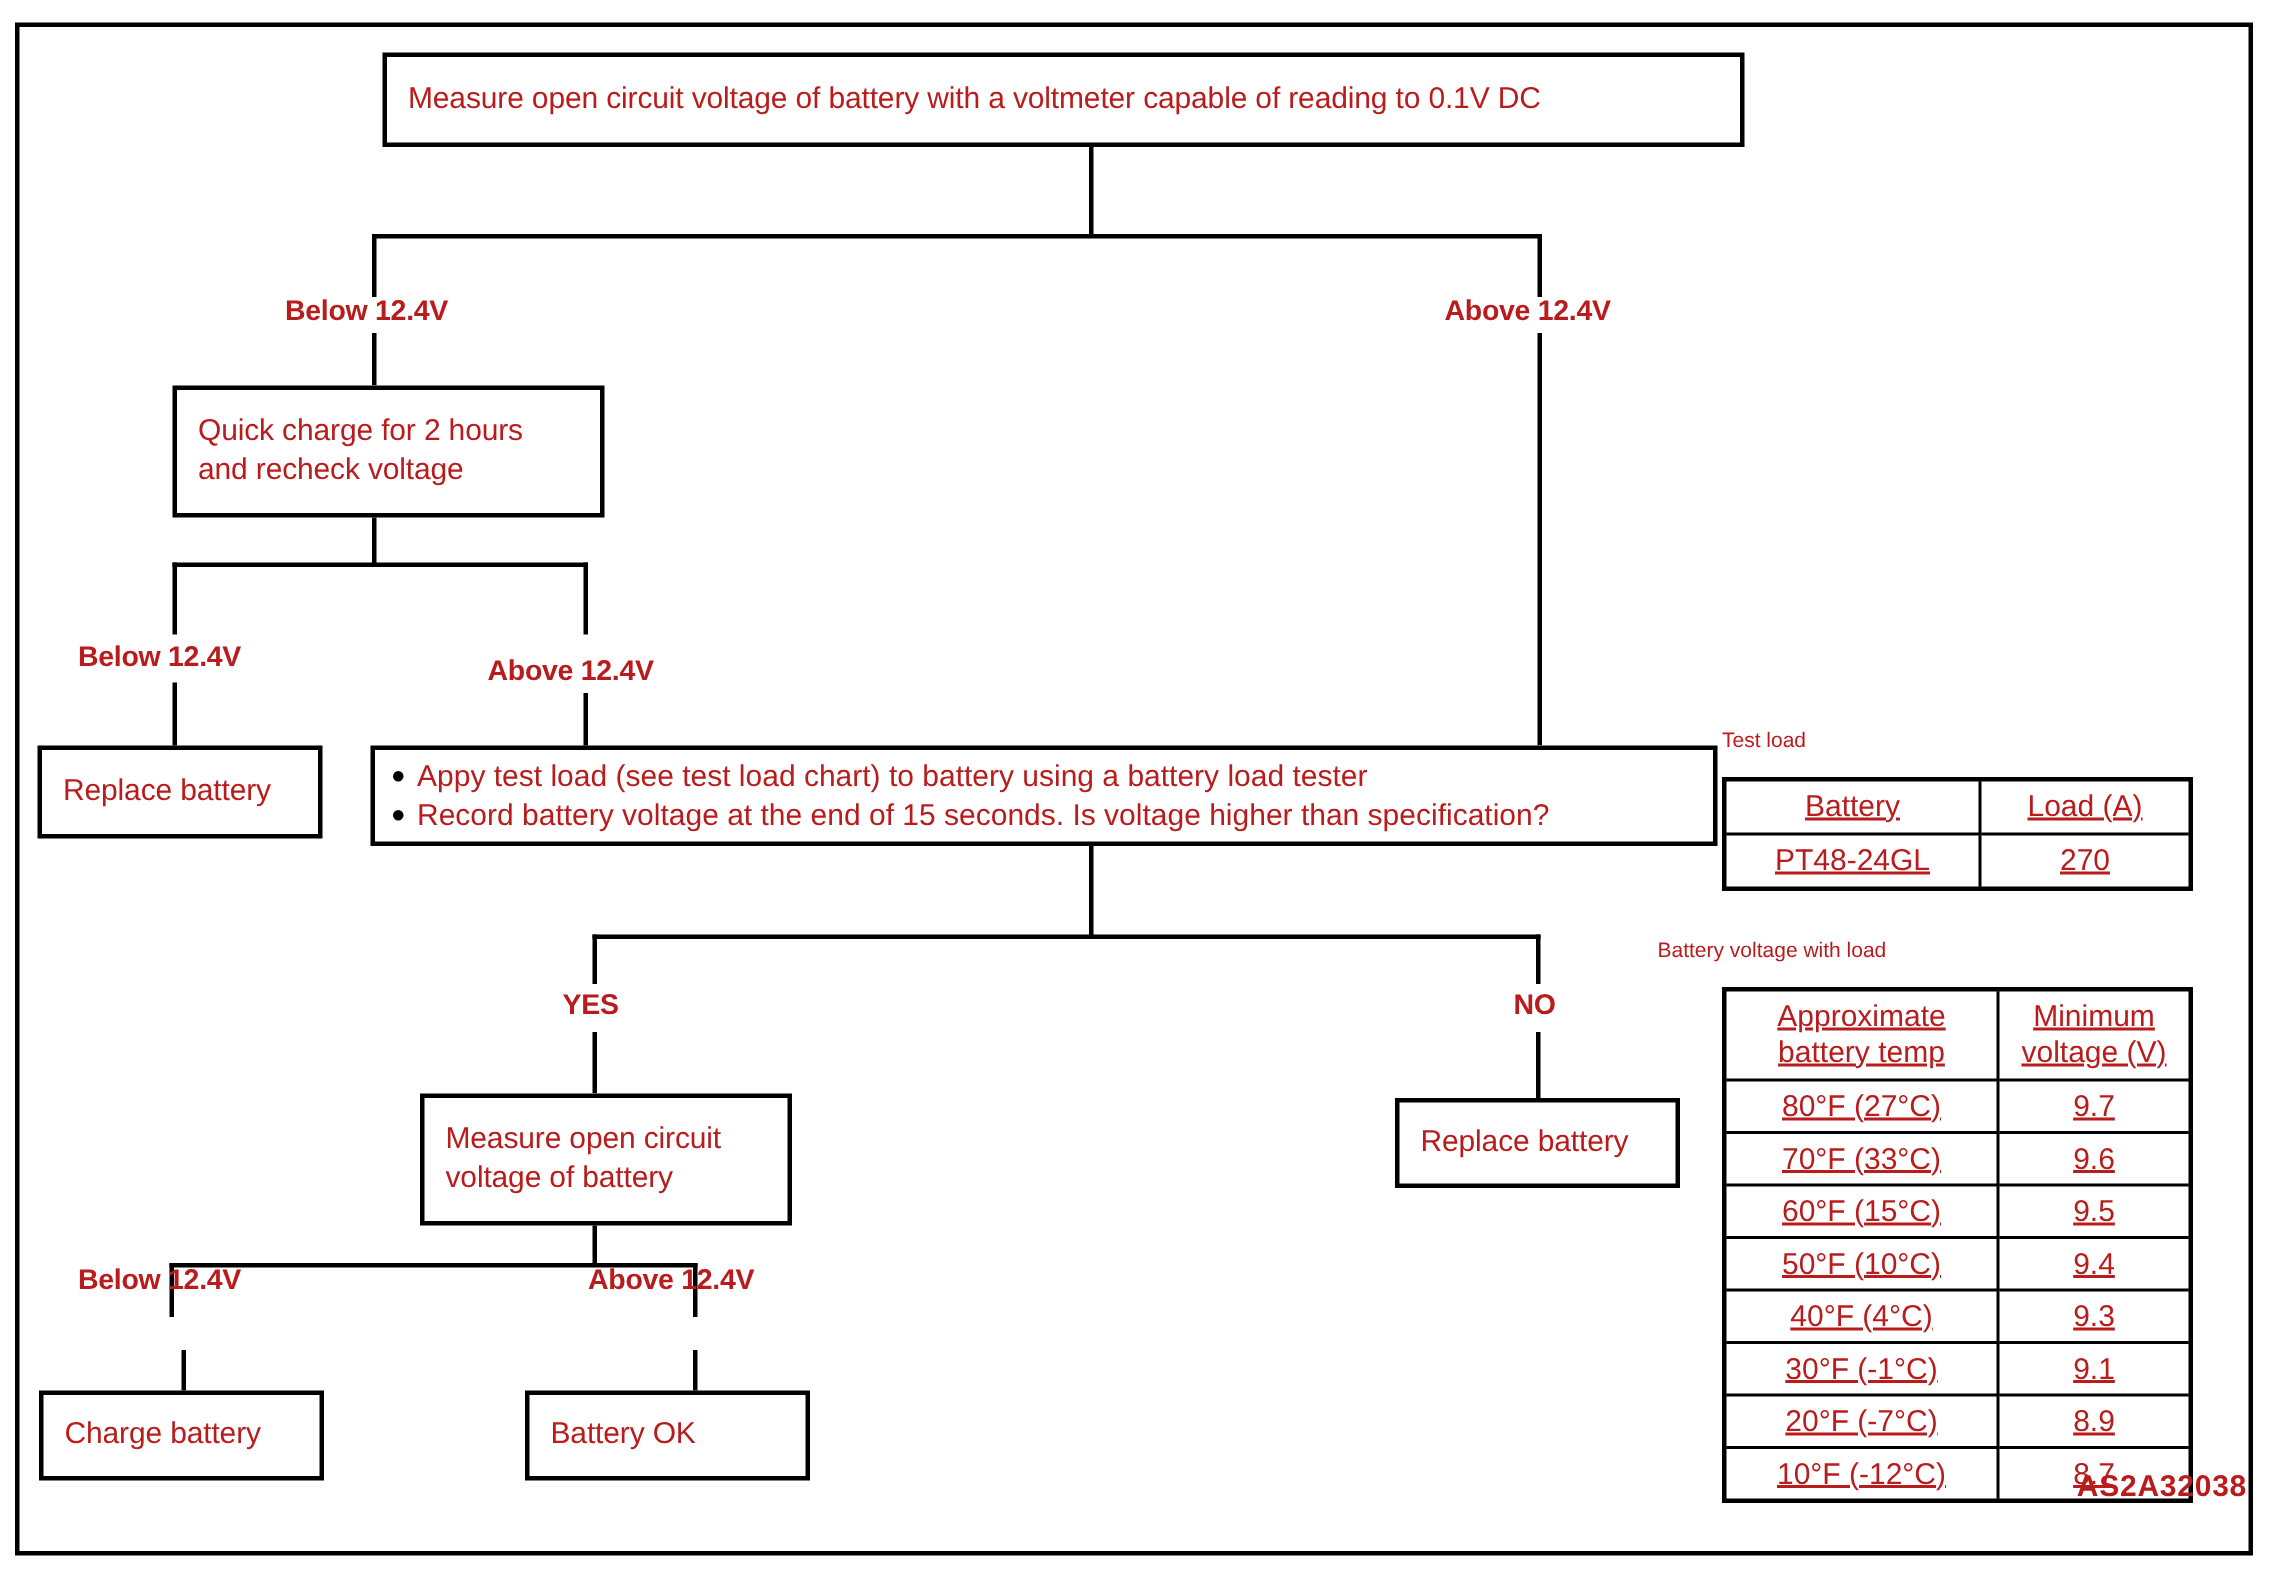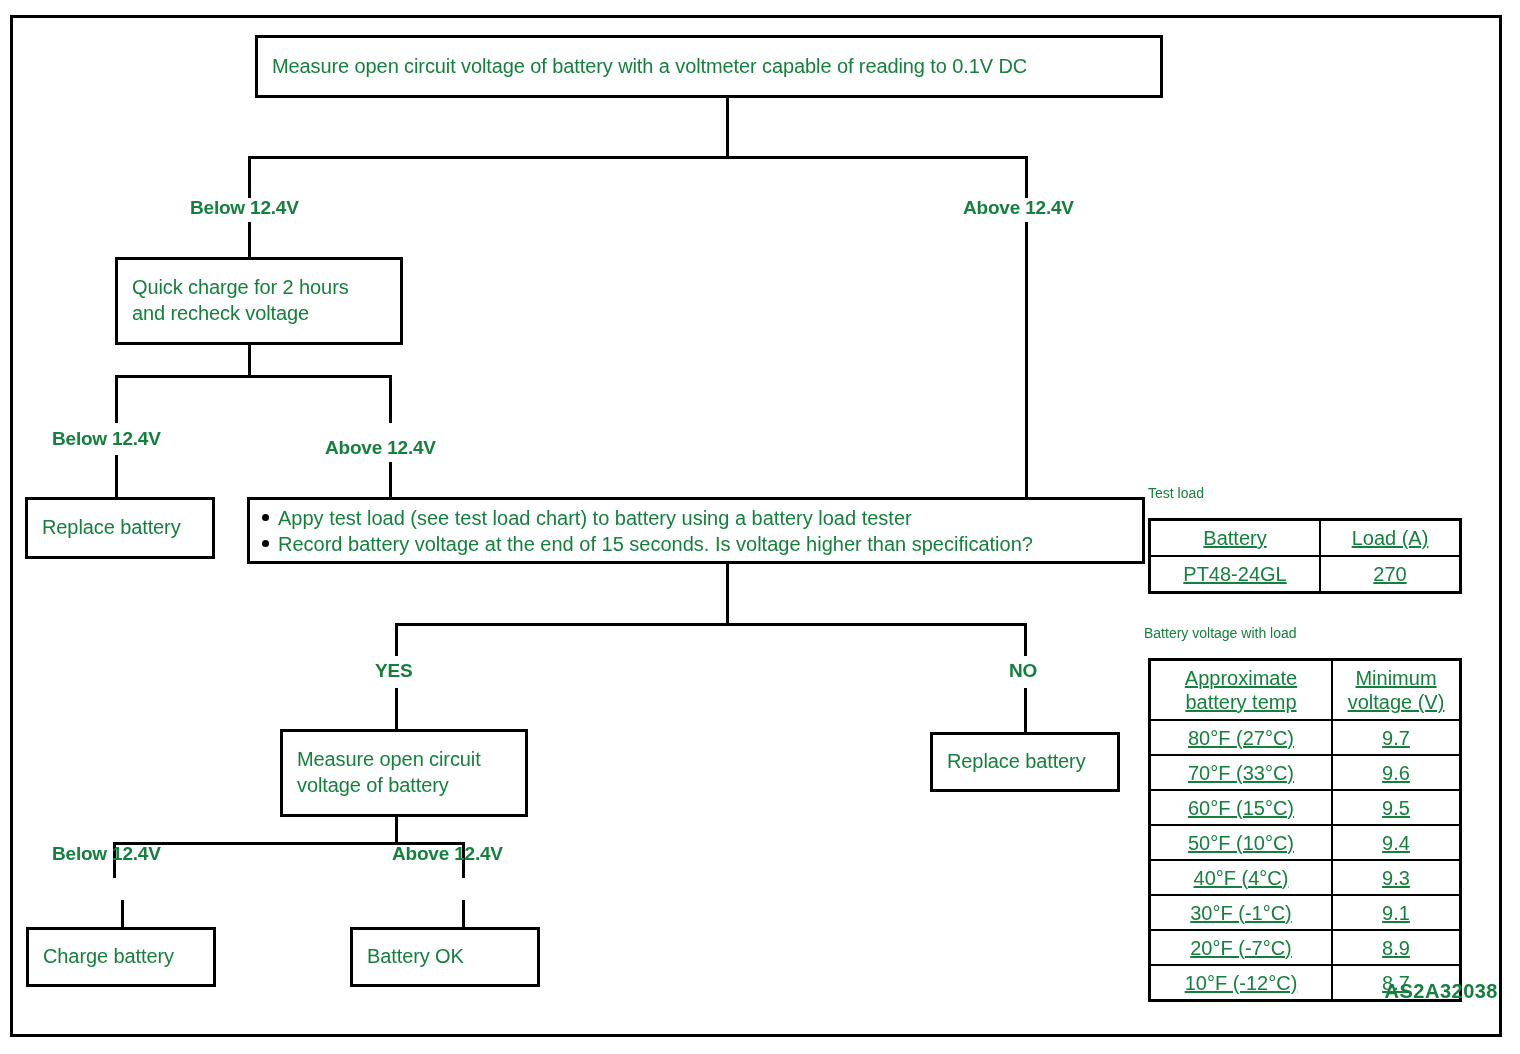--- a/index.html
+++ b/index.html
@@ -6,21 +6,21 @@
     margin: 0;
     padding: 0;
     background: #ffffff;
   }
   #page {
     position: relative;
     width: 1520px;
     height: 1054px;
     background: #ffffff;
     font-family: "Liberation Sans", sans-serif;
-    color: #15803d;
+    color: #b91c1c;
     overflow: hidden;
   }
   
   #outer-frame {
     position: absolute;
     left: 10px;
     top: 15px;
     width: 1492px;
     height: 1022px;
     border: 3px solid #000;
@@ -239,21 +239,21 @@
       <td class="c-batt">Battery</td>
       <td>Load (A)</td>
     </tr>
     <tr>
       <td class="c-batt">PT48-24GL</td>
       <td>270</td>
     </tr>
   </tbody>
     </table>
 
-  <span class="tbl-caption" style="left:1144px; top:625px;">Battery voltage with load</span>
+  <span class="tbl-caption" style="left:1105px; top:625px;">Battery voltage with load</span>
   <table class="grid thick" id="voltage-table">
     <tbody>
         <tr>
       <th class="c-temp">
         <div>Approximate</div>
         <div>battery temp</div>
       </th>
       <th>
         <div>Minimum</div>
         <div>voltage (V)</div>

